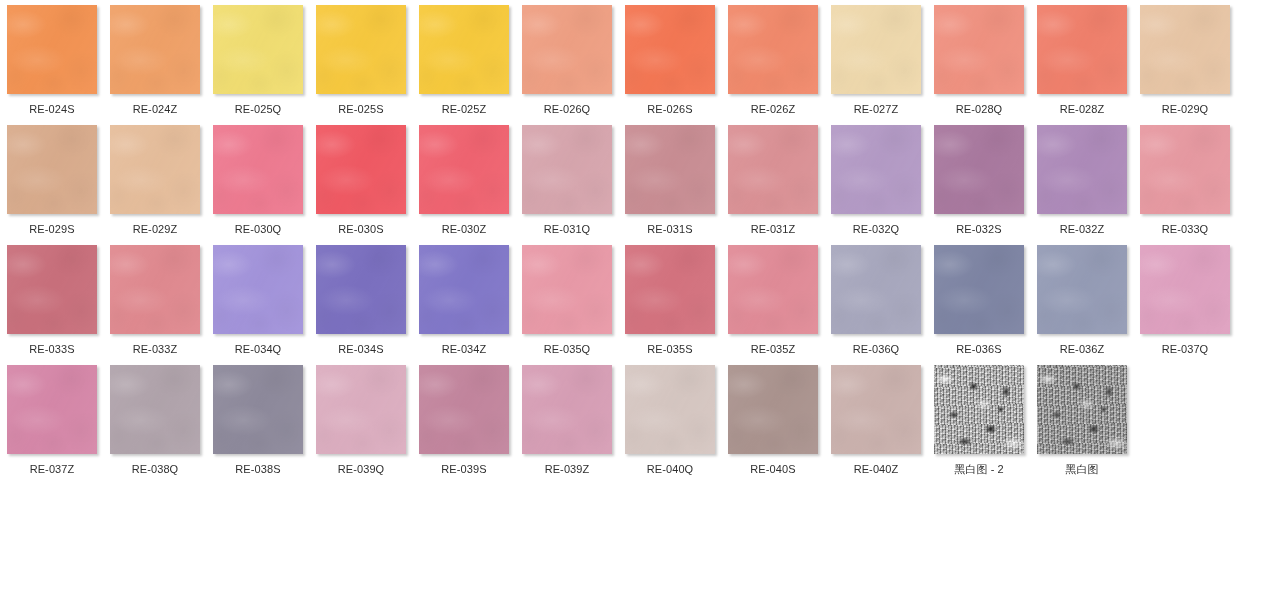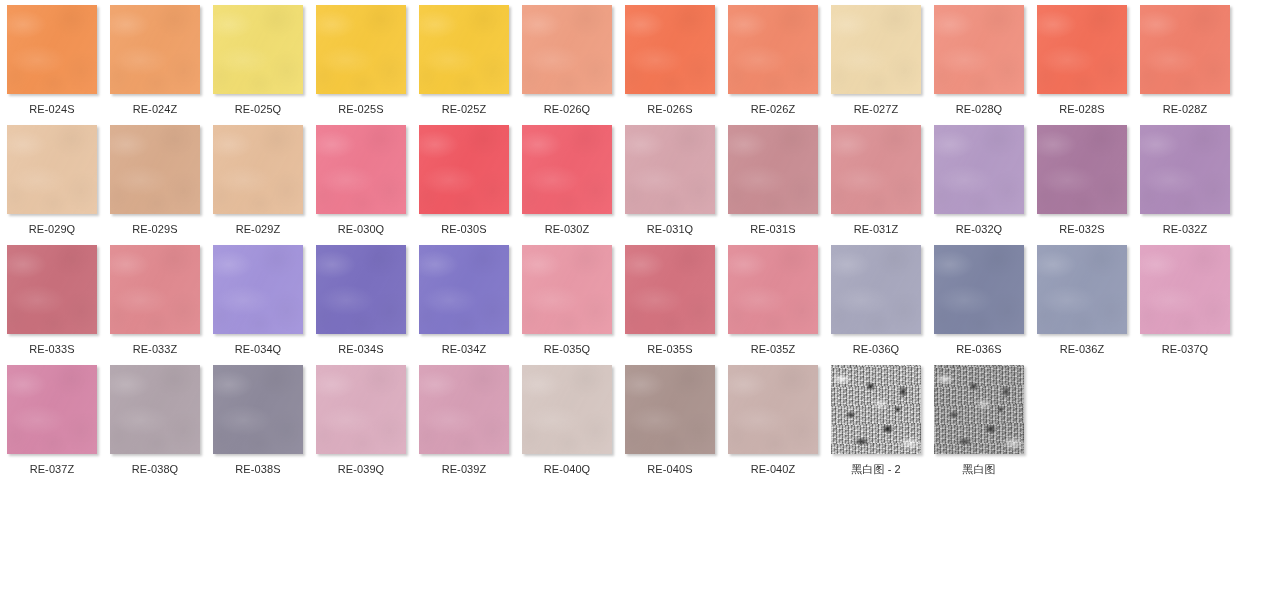--- a/index.html
+++ b/index.html
@@ -129,24 +129,20 @@
     </div>
     <div class="swatch-cell">
       <div class="swatch-chip" style="background-color: rgb(239, 217, 173);"></div>
       <div class="swatch-label">RE-027Z</div>
     </div>
     <div class="swatch-cell">
       <div class="swatch-chip" style="background-color: rgb(240, 146, 129);"></div>
       <div class="swatch-label">RE-028Q</div>
     </div>
     <div class="swatch-cell">
-      <div class="swatch-chip" style="background-color: rgb(243, 112, 89);"></div>
-      <div class="swatch-label">RE-028S</div>
-    </div>
-    <div class="swatch-cell">
       <div class="swatch-chip" style="background-color: rgb(240, 128, 108);"></div>
       <div class="swatch-label">RE-028Z</div>
     </div>
     <div class="swatch-cell">
       <div class="swatch-chip" style="background-color: rgb(232, 198, 166);"></div>
       <div class="swatch-label">RE-029Q</div>
     </div>
     <div class="swatch-cell">
       <div class="swatch-chip" style="background-color: rgb(217, 172, 141);"></div>
       <div class="swatch-label">RE-029S</div>
@@ -185,20 +181,24 @@
     </div>
     <div class="swatch-cell">
       <div class="swatch-chip" style="background-color: rgb(169, 121, 159);"></div>
       <div class="swatch-label">RE-032S</div>
     </div>
     <div class="swatch-cell">
       <div class="swatch-chip" style="background-color: rgb(174, 139, 186);"></div>
       <div class="swatch-label">RE-032Z</div>
     </div>
     <div class="swatch-cell">
+      <div class="swatch-chip" style="background-color: rgb(231, 154, 162);"></div>
+      <div class="swatch-label">RE-033Q</div>
+    </div>
+    <div class="swatch-cell">
       <div class="swatch-chip" style="background-color: rgb(201, 112, 124);"></div>
       <div class="swatch-label">RE-033S</div>
     </div>
     <div class="swatch-cell">
       <div class="swatch-chip" style="background-color: rgb(224, 138, 144);"></div>
       <div class="swatch-label">RE-033Z</div>
     </div>
     <div class="swatch-cell">
       <div class="swatch-chip" style="background-color: rgb(163, 148, 219);"></div>
       <div class="swatch-label">RE-034Q</div>
@@ -249,20 +249,24 @@
     </div>
     <div class="swatch-cell">
       <div class="swatch-chip" style="background-color: rgb(142, 138, 156);"></div>
       <div class="swatch-label">RE-038S</div>
     </div>
     <div class="swatch-cell">
       <div class="swatch-chip" style="background-color: rgb(220, 174, 192);"></div>
       <div class="swatch-label">RE-039Q</div>
     </div>
     <div class="swatch-cell">
+      <div class="swatch-chip" style="background-color: rgb(195, 134, 158);"></div>
+      <div class="swatch-label">RE-039S</div>
+    </div>
+    <div class="swatch-cell">
       <div class="swatch-chip" style="background-color: rgb(215, 159, 182);"></div>
       <div class="swatch-label">RE-039Z</div>
     </div>
     <div class="swatch-cell">
       <div class="swatch-chip" style="background-color: rgb(214, 199, 194);"></div>
       <div class="swatch-label">RE-040Q</div>
     </div>
     <div class="swatch-cell">
       <div class="swatch-chip" style="background-color: rgb(171, 148, 143);"></div>
       <div class="swatch-label">RE-040S</div>

